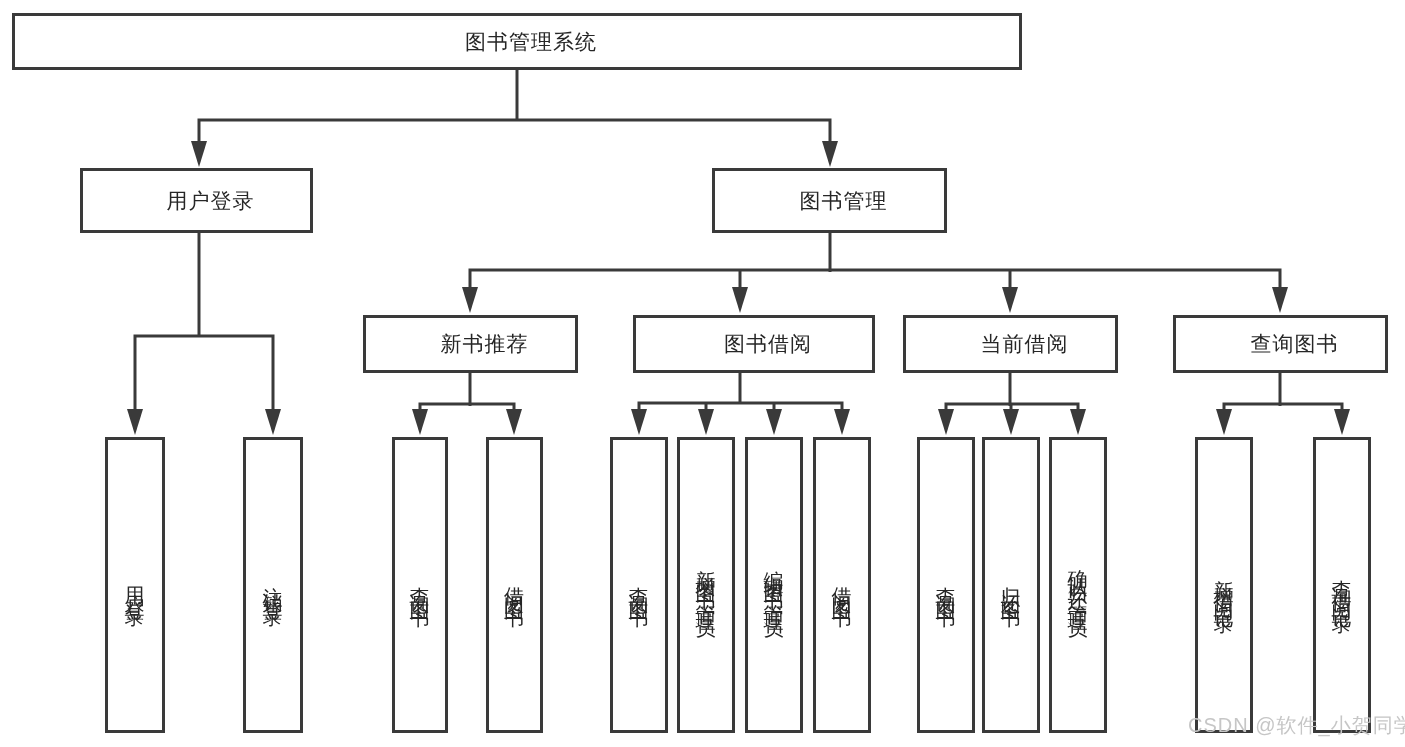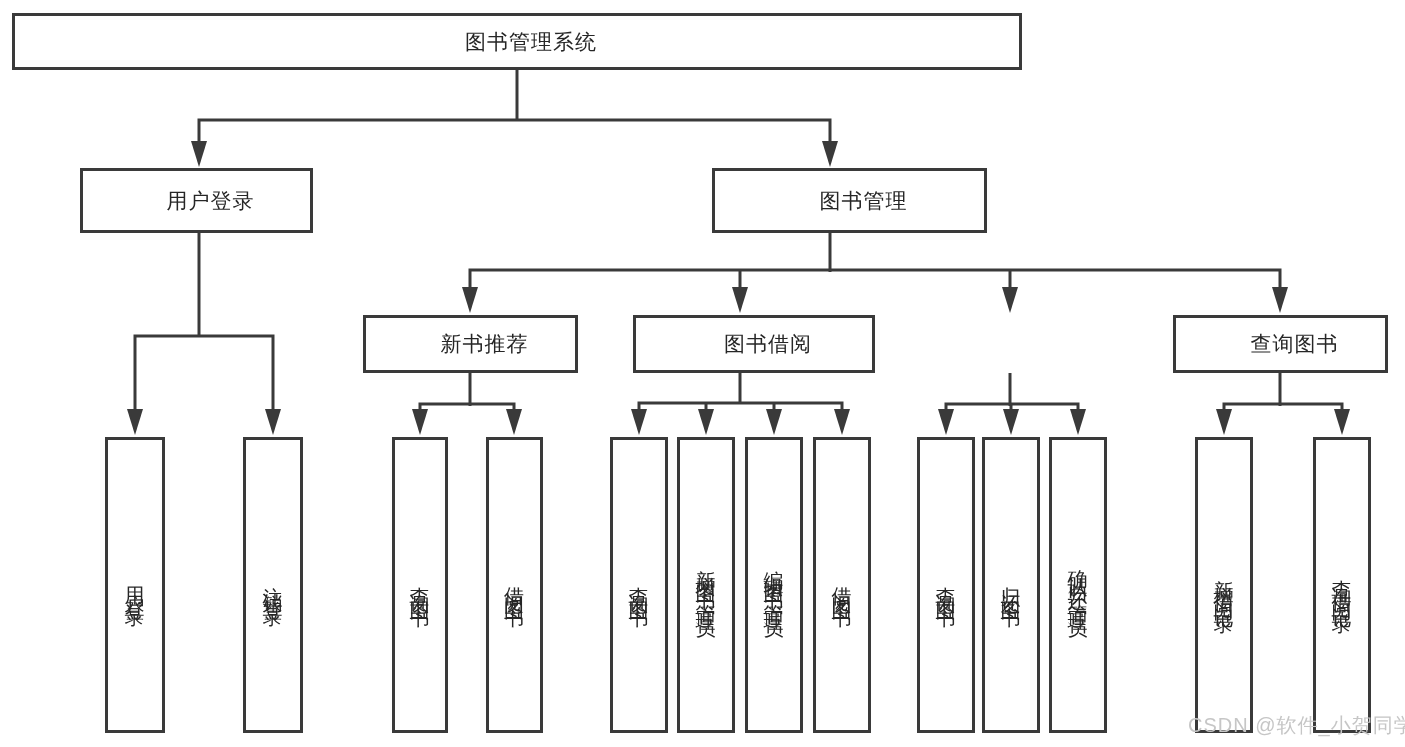--- a/index.html
+++ b/index.html
@@ -98,24 +98,25 @@
       <polygon points="1003,409 1019,409 1011,435"></polygon>
       <polygon points="1070,409 1086,409 1078,435"></polygon>
       <polygon points="1216,409 1232,409 1224,435"></polygon>
       <polygon points="1334,409 1350,409 1342,435"></polygon>
     </g>
   </svg>
 
   <div class="hbox" style="left:12px;top:13px;width:1010px;height:57px;">图书管理系统</div>
 
   <div class="hbox" style="left:80px;top:168px;width:233px;height:65px;">用户登录</div>
-  <div class="hbox" style="left:712px;top:168px;width:275px;height:65px;">图书管理</div>
+  <div class="hbox" style="left:712px;top:168px;width:235px;height:65px;">图书管理</div>
 
   <div class="hbox" style="left:363px;top:315px;width:215px;height:58px;">新书推荐</div>
   <div class="hbox" style="left:633px;top:315px;width:242px;height:58px;">图书借阅</div>
+  <div class="hbox" style="left:903px;top:315px;width:215px;height:58px;">当前借阅</div>
   <div class="hbox" style="left:1173px;top:315px;width:215px;height:58px;">查询图书</div>
 
   <div class="vbox" style="left:105px;top:437px;width:60px;height:296px;">用户登录</div>
   <div class="vbox" style="left:243px;top:437px;width:60px;height:296px;">注销登录</div>
 
   <div class="vbox" style="left:392px;top:437px;width:56px;height:296px;">查询图书</div>
   <div class="vbox" style="left:486px;top:437px;width:57px;height:296px;">借阅图书</div>
 
   <div class="vbox" style="left:610px;top:437px;width:58px;height:296px;">查询图书</div>
   <div class="vbox" style="left:677px;top:437px;width:58px;height:296px;">新增图书（管理员）</div>

